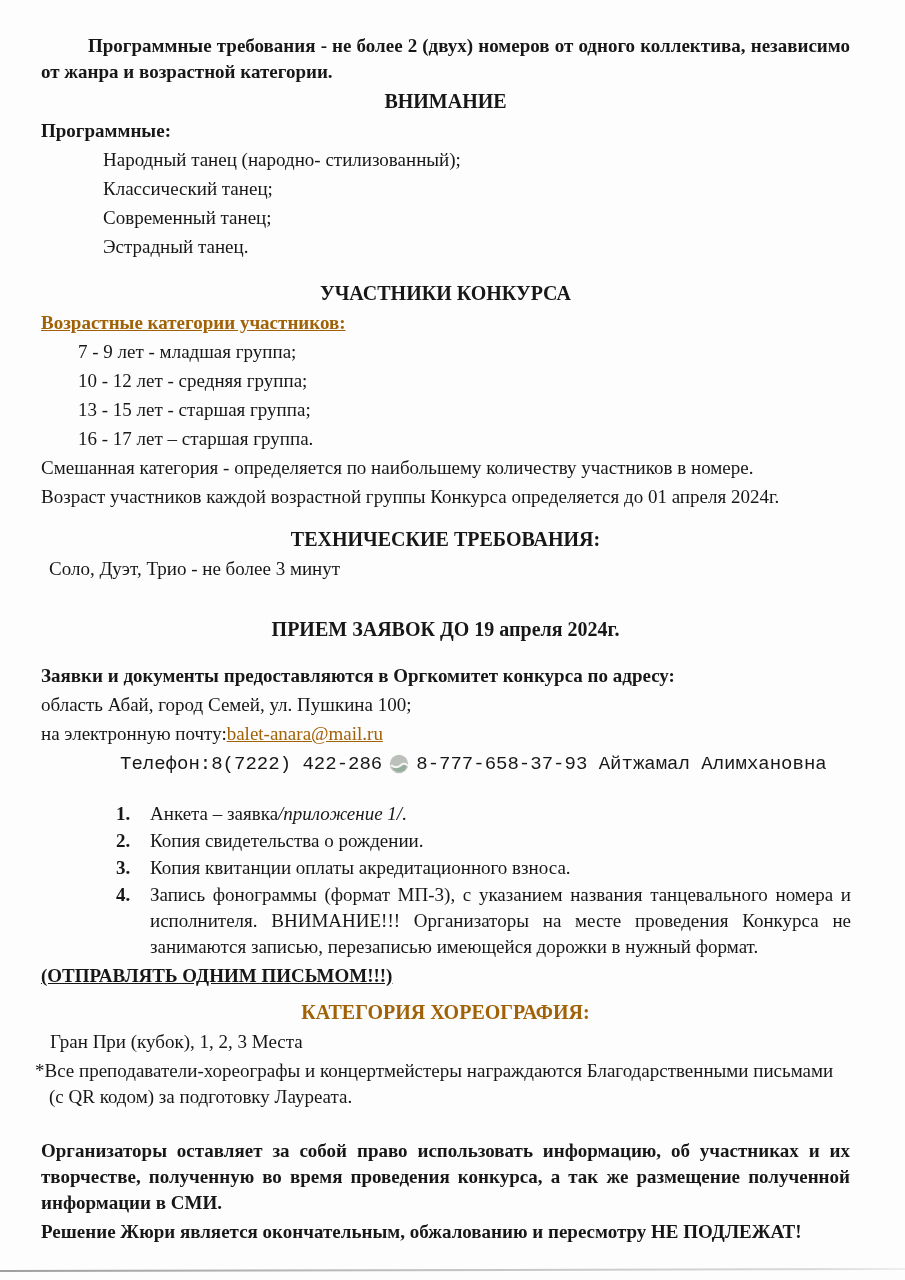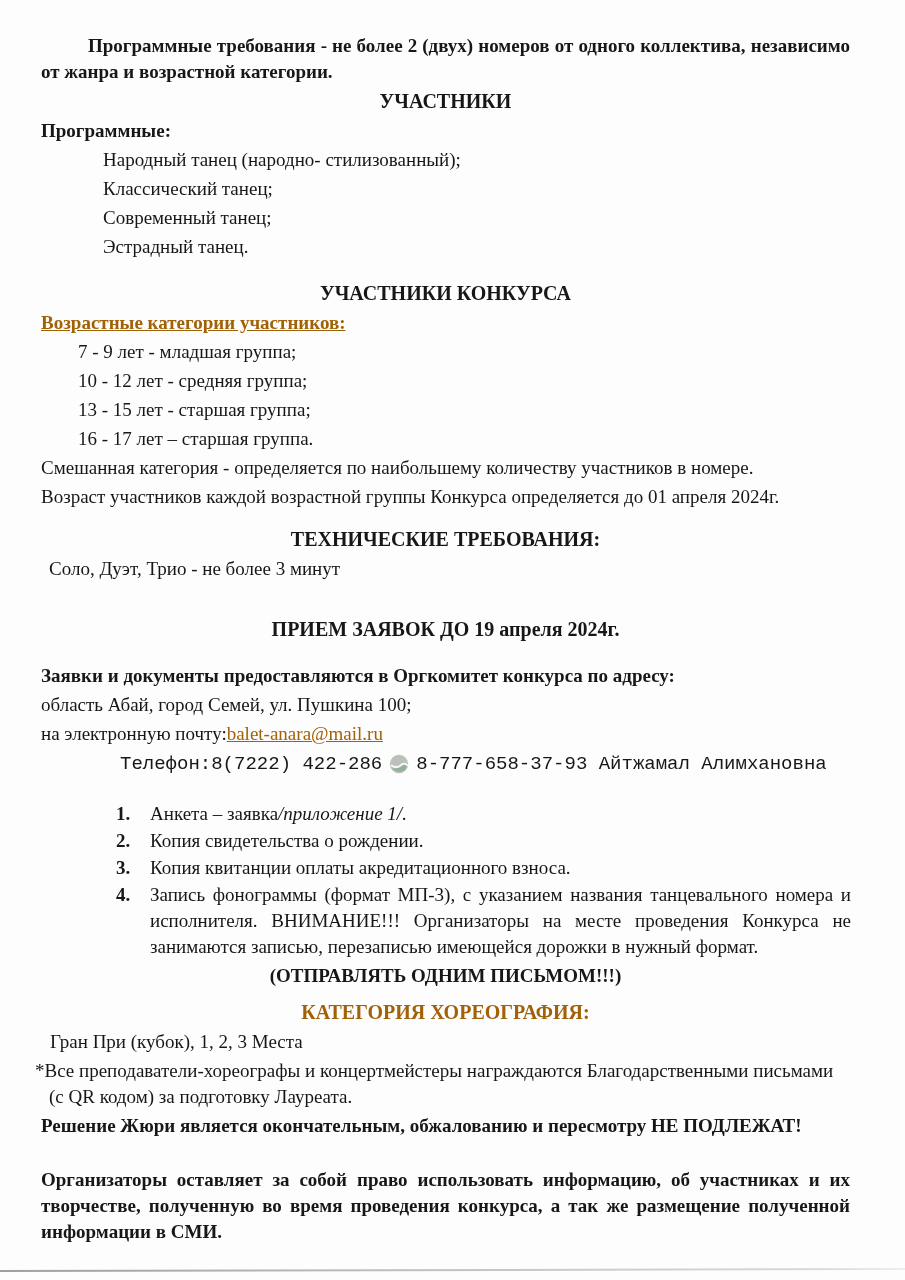--- a/index.html
+++ b/index.html
@@ -9,21 +9,21 @@
     box-sizing:border-box;
     padding:30px 52px 0 38px;
     background:#fdfdfd;
     font-family:"Liberation Serif","DejaVu Serif",serif;
     font-size:19px;line-height:26px;color:#171717;
     overflow:hidden;
   }
   p{margin:3px;}
   .b{font-weight:700;}
   .i{font-style:italic;}
-  .right{text-align:center;}
+  .right{text-align:left;text-decoration:underline;}
   .j{text-align:justify;}
   .heading{font-weight:700;font-size:20px;text-align:center;line-height:27px;}
   .indent-first{text-indent:47px;}
   .faded{color:#a16207;}
   .uline{text-decoration:underline;}
   .nom-list{margin-left:62px;}
   .age-list{margin-left:37px;}
   .tech-lines{margin-left:8px;}
   .mt4{margin-top:4px;font-family:Liberation Mono, monospace;} .mt10{margin-top:10px;}
   .mt16{margin-top:16px;} .mt20{margin-top:20px;} .mt24{margin-top:24px;}
@@ -43,21 +43,21 @@
     transform:rotate(-0.12deg);
   }
 </style>
 </head>
 <body>
 
 <div class="page">
 
   <p class="b j indent-first">Программные требования - не более 2 (двух) номеров от одного коллектива, независимо от жанра и возрастной категории.</p>
 
-  <p class="heading">УЧАСТНИКИ</p>
+  <p class="heading">ВНИМАНИЕ</p>
   <p class="b">Программные:</p>
   <div class="nom-list">
     <p>Народный танец (народно- стилизованный);</p>
     <p>Классический танец;</p>
     <p>Современный танец;</p>
     <p>Эстрадный танец.</p>
   </div>
 
   <p class="heading mt20">УЧАСТНИКИ КОНКУРСА</p>
   <p class="b faded uline">Возрастные категории участников:</p>
@@ -110,19 +110,19 @@
       <span class="doc-num">4.</span>
       <span class="doc-text j">Запись фонограммы (формат МП-3), с указанием названия танцевального номера и исполнителя. ВНИМАНИЕ!!! Организаторы на месте проведения Конкурса не занимаются записью, перезаписью имеющейся дорожки в нужный формат.</span>
     </div>
   </div>
   <p class="b right">(ОТПРАВЛЯТЬ ОДНИМ ПИСЬМОМ!!!)</p>
 
   <p class="heading faded mt10">КАТЕГОРИЯ ХОРЕОГРАФИЯ:</p>
   <p class="grandprix">Гран При (кубок), 1, 2, 3 Места</p>
   <p class="hang">*Все преподаватели-хореографы и концертмейстеры награждаются Благодарственными письмами (с QR кодом) за подготовку Лауреата.</p>
 
+  <p class="b j mt28">Организаторы оставляет за собой право использовать информацию, об участниках и их творчестве, полученную во время проведения конкурса, а так же размещение полученной информации в СМИ.</p>
   <p class="b">Решение Жюри является окончательным, обжалованию и пересмотру НЕ ПОДЛЕЖАТ!</p>
-  <p class="b j mt28">Организаторы оставляет за собой право использовать информацию, об участниках и их творчестве, полученную во время проведения конкурса, а так же размещение полученной информации в СМИ.</p>
 
   <p class="b mt46">Финансовые условия:</p>
 
   <div class="scan-line"></div>
 </div>
 
 </body></html>

